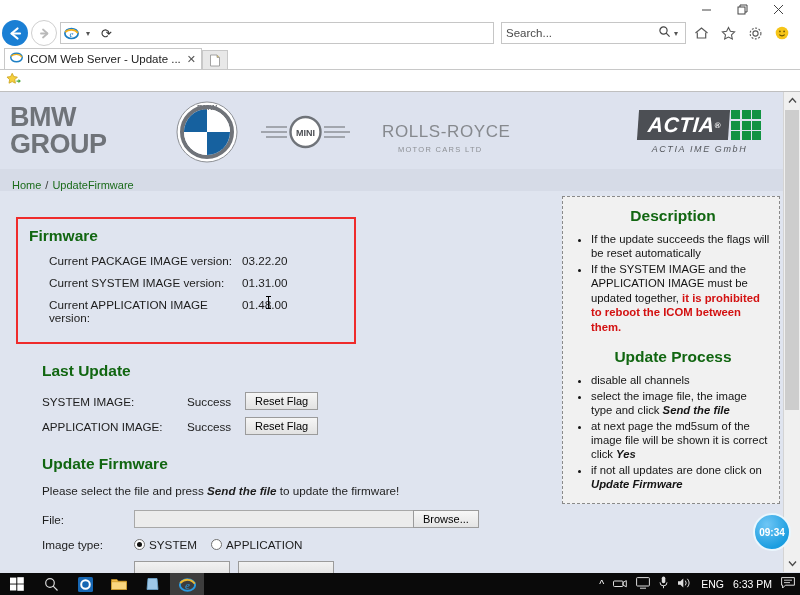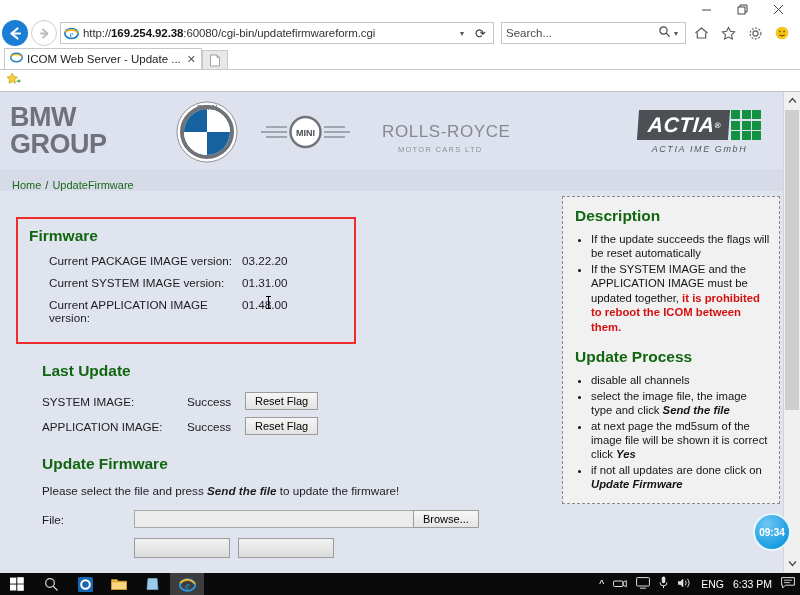--- a/index.html
+++ b/index.html
@@ -127,21 +127,21 @@
            background: #fff; display: inline-flex; align-items: center; justify-content: center;
            margin-right: 4px; }
   .radio.on::after { content: ""; width: 5px; height: 5px; border-radius: 50%; background: #111; }
   .radio-lbl { margin-right: 14px; }
   .btn-row { display: flex; gap: 8px; margin-left: 92px; }
   .btn-big { width: 96px; height: 20px; background: linear-gradient(#f2f2f2,#dcdcdc);
              border: 1px solid #9b9b9b; }
 
   
   .info-panel { border: 1px dashed #8a8a8a; background: #f1f1f1; padding: 10px 8px 10px 6px; }
-  .info-panel h2.sect { margin-bottom: 7px; padding-left: 6px; }
+  .info-panel h2.sect { margin-bottom: 7px; padding-left: 6px; text-align: center; }
   .info-panel ul { margin: 0 0 14px 22px; }
   .info-panel li { font-size: 11.3px; color: #141414; line-height: 1.28; margin-bottom: 1px; }
   .info-panel li b { font-weight: bold; font-style: italic; }
   .danger { color: #d31111; font-weight: bold; font-style: normal; }
   .info-panel .last { margin-bottom: 0; }
 
   
   .vscroll { position: absolute; right: 0; top: 0; width: 17px; height: 480px;
              background: #f0f0f0; border-left: 1px solid #d4d4d4; }
   .vs-arrow { height: 17px; display: flex; align-items: center; justify-content: center;
@@ -205,21 +205,20 @@
     </div>
 
     <div class="addrbar">
       <span class="addr-fav">
         <svg width="15" height="15" viewBox="0 0 15 15">
           <ellipse cx="7.5" cy="7.5" rx="6.6" ry="5" fill="none" stroke="#1d7fc4" stroke-width="1.7"></ellipse>
           <path d="M1.2 6 C5 3 11 3 13.8 7" fill="none" stroke="#f2b01e" stroke-width="1.6"></path>
           <text x="7.5" y="11" font-size="9" font-family="Liberation Serif, serif" fill="#1d7fc4" text-anchor="middle" font-style="italic">e</text>
         </svg>
       </span>
-      <span class="addr-text"><span>http://</span><b>169.254.92.38</b><span>:60080/cgi-bin/updatefirmwareform.cgi</span></span>
       <span class="addr-caret">▾</span>
       <span class="addr-reload">⟳</span>
     </div>
 
     <div class="searchbar">
       <span class="search-ph">Search...</span>
       <span>
         <svg width="13" height="13" viewBox="0 0 13 13">
           <circle cx="5.5" cy="5.5" r="3.6" fill="none" stroke="#444" stroke-width="1.2"></circle>
           <line x1="8.2" y1="8.2" x2="11.6" y2="11.6" stroke="#444" stroke-width="1.2"></line>
@@ -389,20 +388,27 @@
           <div class="uf">
             <h2 class="sect">Update Firmware</h2>
             <div class="uf-intro"><span>Please select the file and press </span><b>Send the file</b><span> to update the firmware!</span></div>
 
             <div class="form-row">
               <span class="form-label">File:</span>
               <input class="file-field" type="text" value="" style="">
               <button class="browse-btn">Browse...</button>
             </div>
 
+            <div class="form-row">
+              <span class="form-label">Image type:</span>
+              <span class="radio on"></span>
+              <span class="radio-lbl">SYSTEM</span>
+              <span class="radio"></span>
+              <span class="radio-lbl">APPLICATION</span>
+            </div>
 
             <div class="btn-row">
               <div class="btn-big"></div>
               <div class="btn-big"></div>
             </div>
           </div>
         </div>
 
         <div class="col-right">
           <div class="info-panel">

